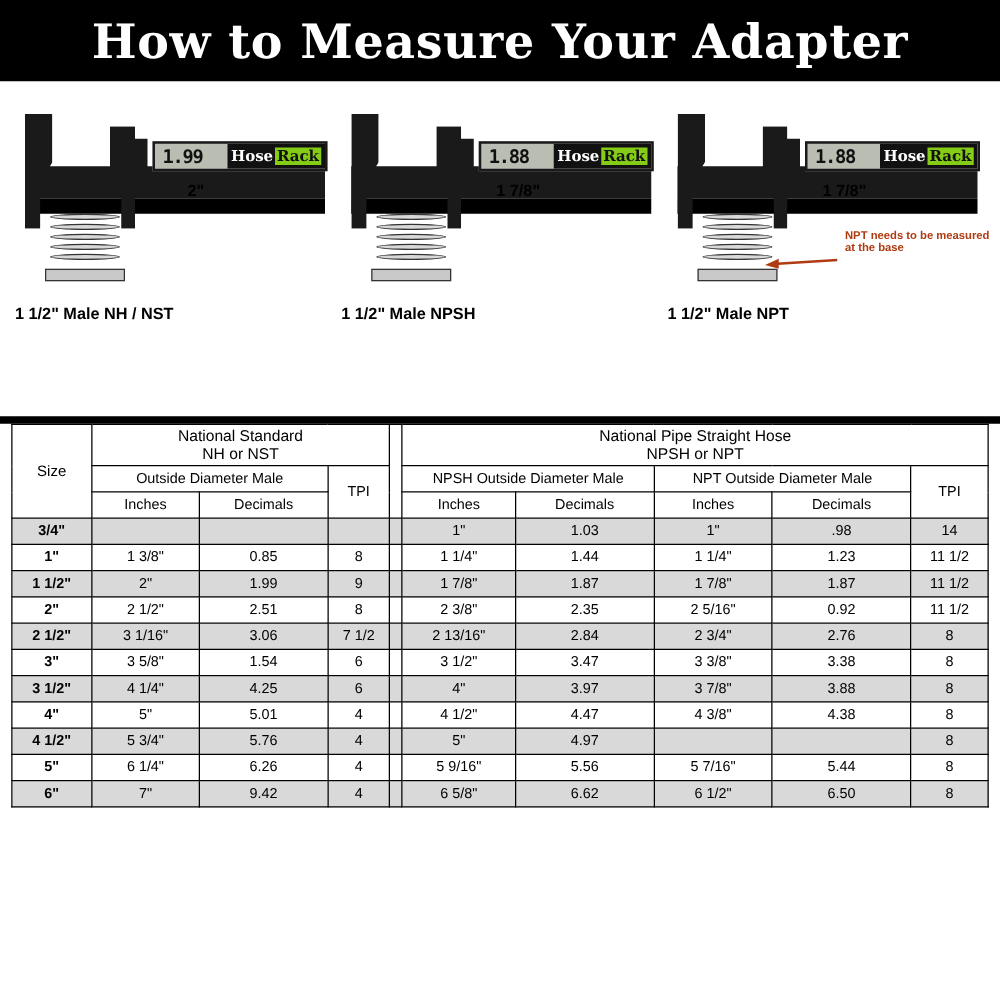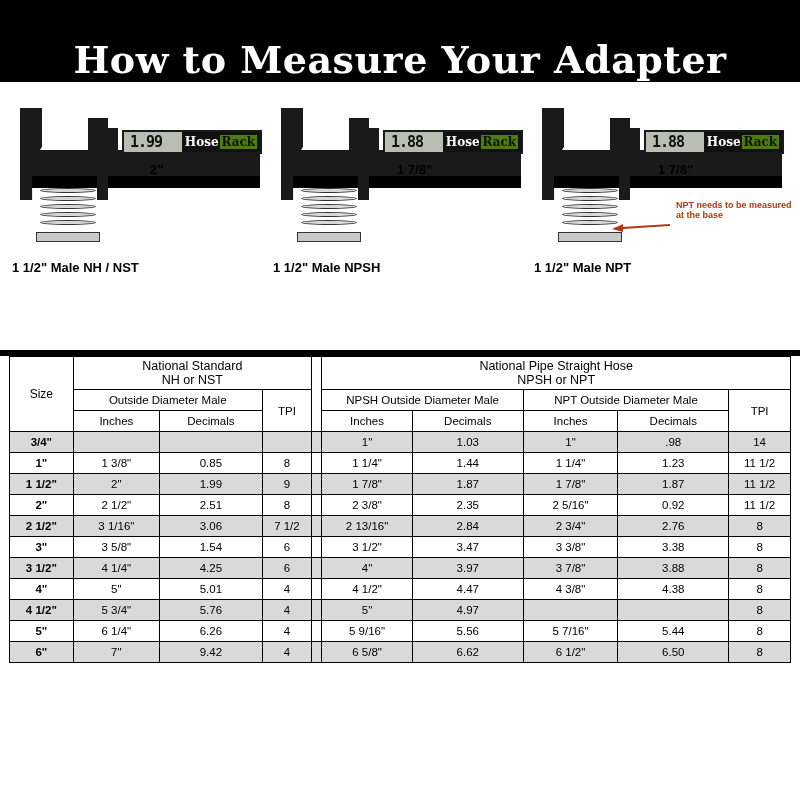--- a/index.html
+++ b/index.html
@@ -10,23 +10,23 @@
     background: #ffffff;
     font-family: "Liberation Sans", sans-serif;
     color: #000;
     overflow: hidden;
   }
 
   
   .top-banner {
     background: #000;
     color: #fff;
-    height: 82px;
+    height: 65px;
     display: flex;
-    align-items: flex-end;
+    align-items: center;
     justify-content: center;
   }
   .top-banner h1 {
     margin: 0;
     font-size: 38px;
     font-weight: bold;
     letter-spacing: .5px;
     font-family: "DejaVu Serif", serif;
   }
 
@@ -106,21 +106,21 @@
     color: #fff;
     font-size: 12px;
     font-weight: bold;
     display: flex;
     align-items: center;
     justify-content: center;
     font-family: "DejaVu Serif", serif;
   }
   .cal-brand .brand-hose { color: #fff; }
   .cal-brand .brand-rack {
-    background: #4d7c0f; color: #111; padding: 0 2px; margin-left: 1px;
+    background: #84cc16; color: #111; padding: 0 2px; margin-left: 1px;
   }
 
   
   .adapter {
     position: absolute;
     left: 30px; top: 84px;
     width: 56px; height: 54px;
   }
   .adapter .thread {
     position: absolute;

